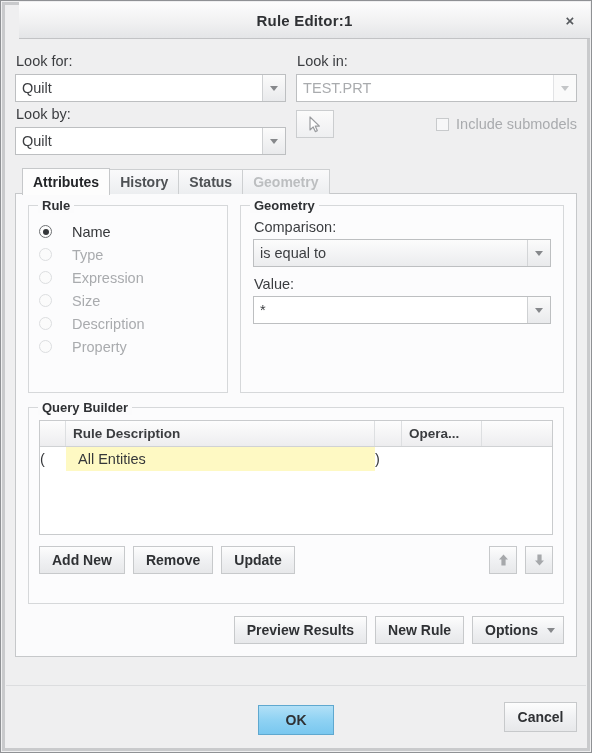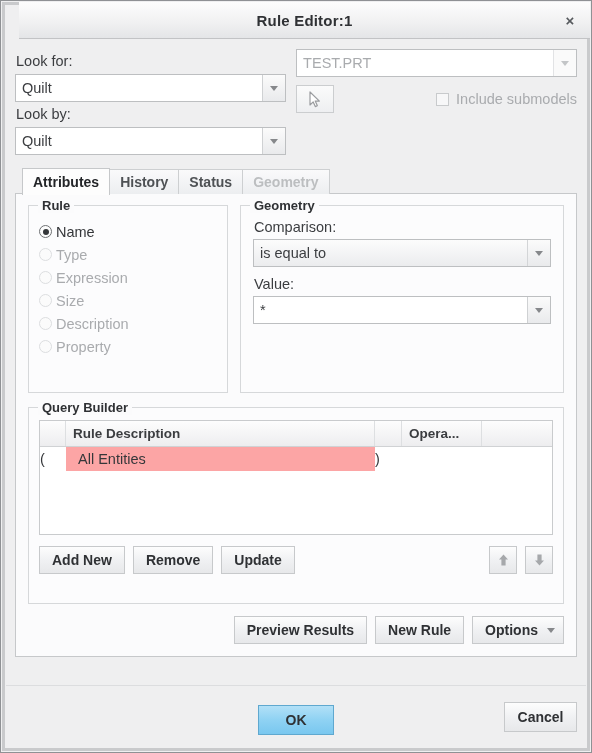--- a/index.html
+++ b/index.html
@@ -254,21 +254,21 @@
     color: #2f3134;
   }
 
   .panels-row { display: flex; gap: 12px; }
   .rule-box { width: 200px; height: 188px; padding: 14px 10px 0 10px; }
   .criteria-box { flex: 1; height: 188px; padding: 13px 12px 0 12px; }
 
   .radio-item {
     display: flex;
     align-items: center;
-    gap: 4px;
+    gap: 20px;
     height: 23px;
   }
   .radio {
     width: 13px;
     height: 13px;
     border-radius: 50%;
     border: 1px solid #b7b9bb;
     background: #fdfdfd;
     box-sizing: border-box;
     position: relative;
@@ -340,21 +340,21 @@
     display: flex;
     align-items: center;
     font-size: 14.5px;
     color: #35373a;
     box-sizing: border-box;
     padding-left: 7px;
     overflow: hidden;
     white-space: nowrap;
   }
   .qb-row .td.c1, .qb-row .td.c3 { padding-left: 6px; }
-  .qb-row .td.sel { background: #fca5a5; padding-left: 12px; }
+  .qb-row .td.sel { background: #fef9c3; padding-left: 12px; }
 
   .qb-buttons {
     display: flex;
     align-items: center;
     margin-top: 11px;
     gap: 8px;
   }
   .btn {
     height: 28px;
     padding: 0 12px;
@@ -464,20 +464,21 @@
         <div class="field-label">Look by:</div>
         <div class="combo">
           <div class="val">Quilt</div>
           <div class="arrow-btn">
             <span class="tri-down"></span>
           </div>
         </div>
       </div>
 
       <div class="col-right">
+        <div class="field-label">Look in:</div>
         <div class="combo disabled">
           <div class="val">TEST.PRT</div>
           <div class="arrow-btn">
             <span class="tri-down"></span>
           </div>
         </div>
 
         <div class="picker-row">
           <div class="picker-btn">
             <svg width="15" height="17" viewBox="0 0 15 17">

